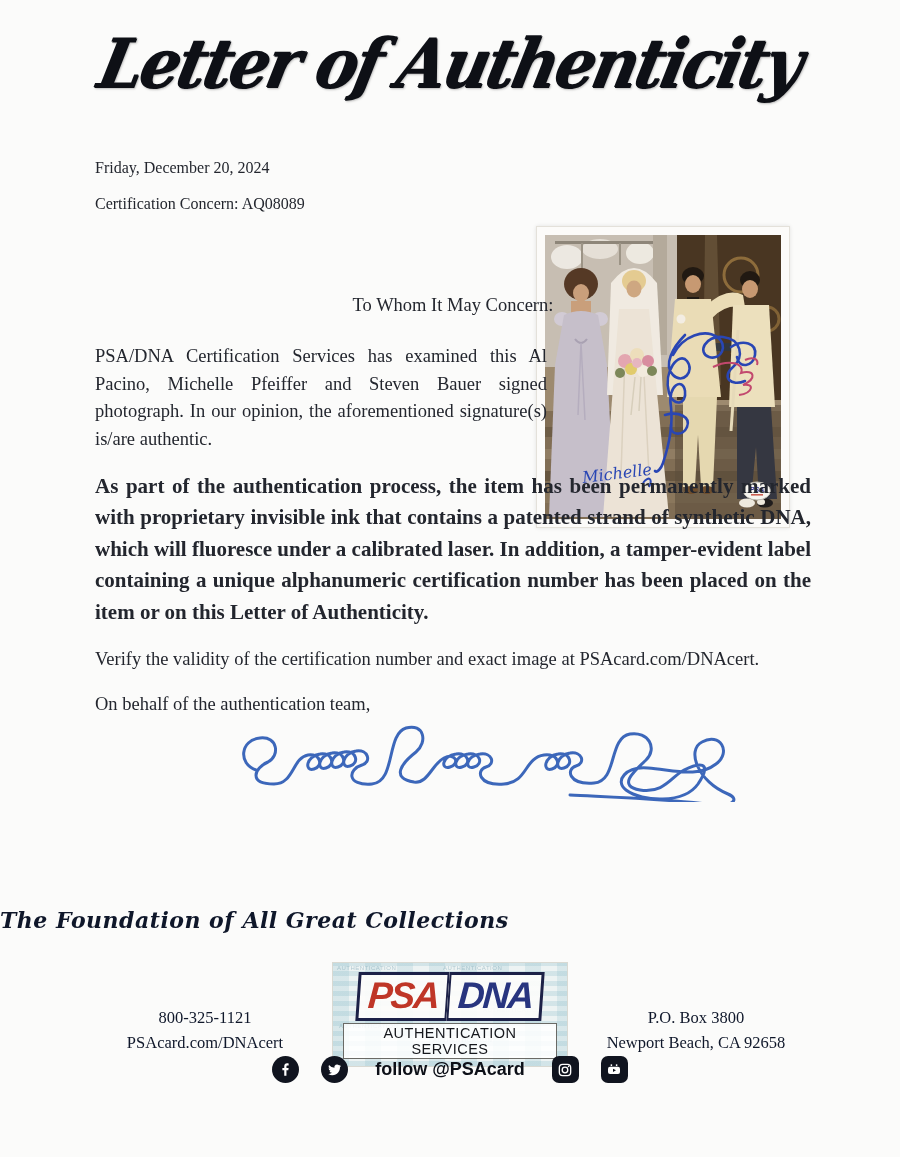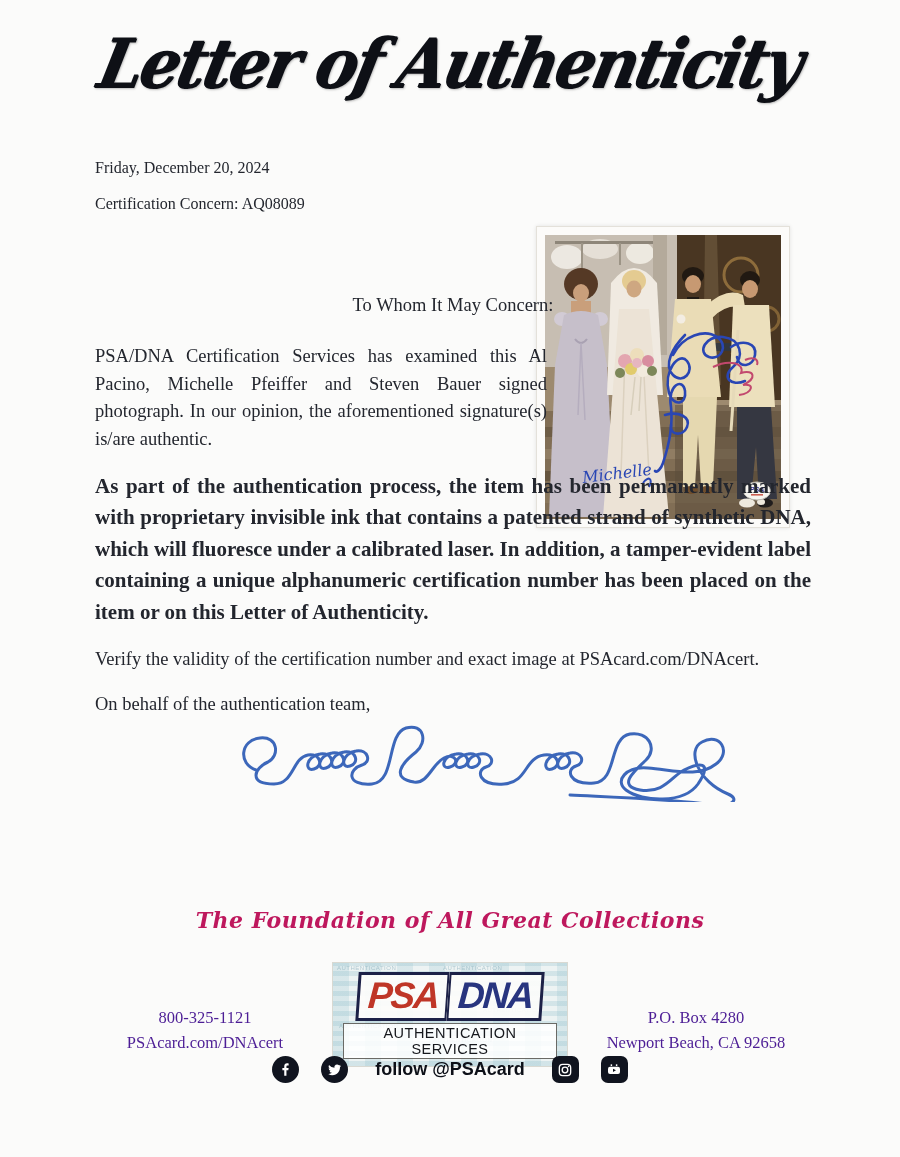--- a/index.html
+++ b/index.html
@@ -29,23 +29,23 @@
   .body-col{position:absolute;left:95px;top:292px;width:716px;font-size:18.5px;line-height:1.5;}
   .body-col p{margin:0 0 17px 0;}
   .salutation{margin-bottom:23px !important;text-align:center;}
   .narrow{width:452px;text-align:justify;}
   .p2{margin-bottom:21px !important;}
   .wide{width:716px;text-align:justify;font-size:21px;margin-bottom:18px !important;font-weight:bold;}
   
   .signature{position:absolute;left:228px;top:698px;width:515px;height:104px;}
   
   .tagline{
-    position:absolute;top:907px;left:0;right:0;text-align:center;
+    position:absolute;top:907px;left:0;right:0;text-align:left;
     font-family:"DejaVu Serif",serif;font-style:italic;font-weight:bold;
-    font-size:22px;color:#be185d;letter-spacing:.5px;
+    font-size:22px;color:#0f172a;letter-spacing:.5px;
   }
   .sticker{
     position:absolute;top:962px;left:50%;transform:translateX(-50%);
     width:214px;padding:9px 10px 7px 10px;border:1px solid #d9d9d2;
     background-color:#edf3f3;
     background-image:
       repeating-linear-gradient(0deg, rgba(142,190,203,.28) 0 5px, rgba(255,255,255,0) 5px 10px),
       repeating-linear-gradient(90deg, rgba(142,190,203,.22) 0 16px, rgba(255,255,255,0) 16px 32px);
   }
   .security-layer{position:absolute;inset:0;overflow:hidden;pointer-events:none;}
@@ -69,21 +69,21 @@
   }
   .social-row{
     position:absolute;top:1056px;left:0;right:0;display:flex;justify-content:center;
     align-items:center;gap:22px;
   }
   .soc-icon{width:27px;height:27px;border-radius:50%;background:#10141f;display:flex;
     align-items:center;justify-content:center;}
   .soc-square{border-radius:7px;}
   .follow-text{font-family:"Liberation Sans",sans-serif;font-weight:bold;font-size:18px;
     color:#0d1018;margin:0 5px;}
-  .contact{position:absolute;top:1006px;font-size:16.5px;line-height:1.5;text-align:center;color:#4c1d95;}
+  .contact{position:absolute;top:1006px;font-size:16.5px;line-height:1.5;text-align:center;color:#0f172a;}
   .contact-left{left:95px;width:220px;}
   .contact-right{left:577px;width:238px;}
 </style>
 </head>
 <body>
 
 <div class="page">
 
   <div class="title-wrap">
     <span class="doc-title">Letter of Authenticity</span>
@@ -262,17 +262,17 @@
           <rect x="14.8" y="3.5" width="2.2" height="2.6" fill="#ffffff"></rect>
         </svg>
     </span>
   </div>
 
   <div class="contact contact-left">
     <div>800-325-1121</div>
     <div>PSAcard.com/DNAcert</div>
   </div>
   <div class="contact contact-right">
-    <div>P.O. Box 4280</div>
+    <div>P.O. Box 3800</div>
     <div>Newport Beach, CA 92658</div>
   </div>
 
 </div>
 
 </body></html>

